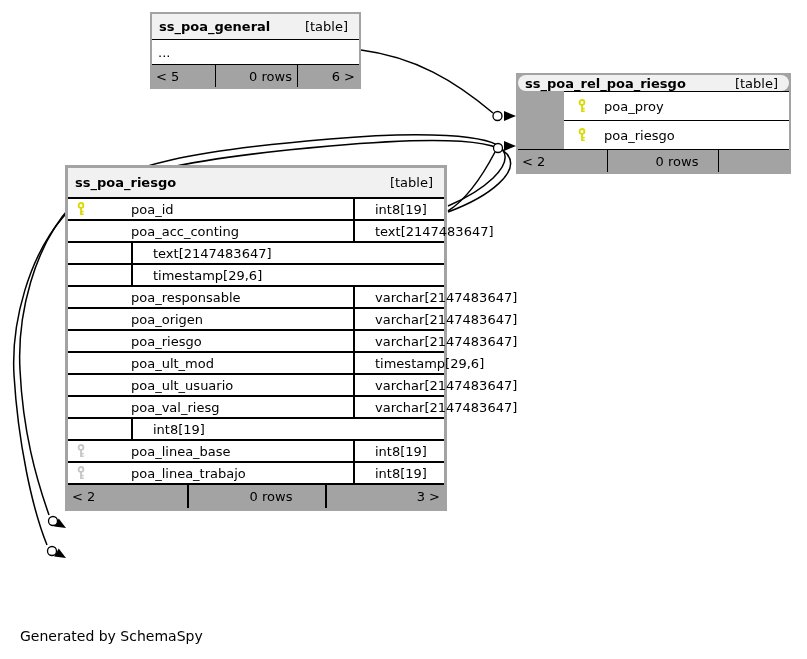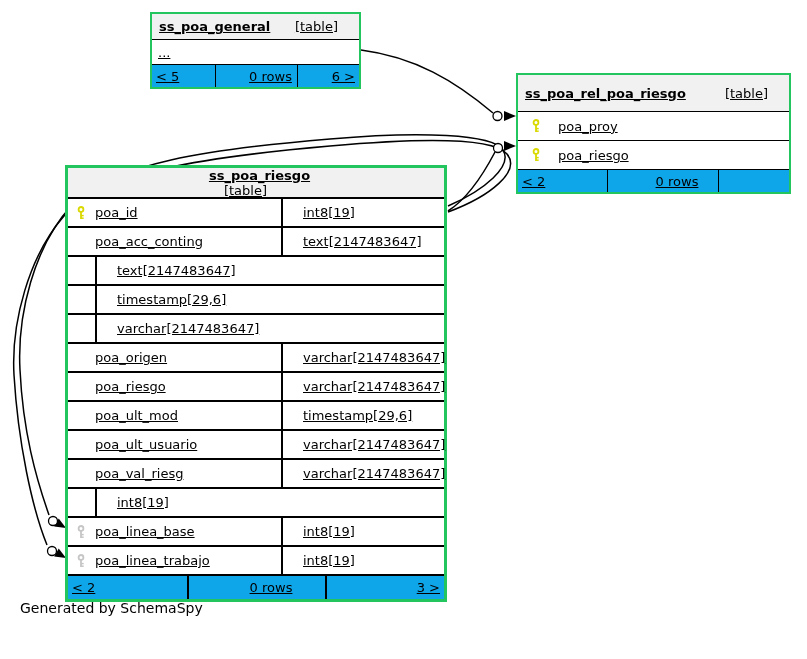--- a/index.html
+++ b/index.html
@@ -3,28 +3,28 @@
 <meta charset="utf-8">
 <style>
   html,body{margin:0;padding:0;}
   body{
     width:807px;height:659px;position:relative;background:#ffffff;
     font-family:"DejaVu Sans","Liberation Sans",sans-serif;
     font-size:13px;color:#000;overflow:hidden;
   }
   .connectors{position:absolute;left:0;top:0;pointer-events:none;}
   section.dbtable{
-    position:absolute;background:#0ea5e9;border:2px solid #22c55e;box-sizing:border-box;text-decoration:underline;
+    position:absolute;background:#a3a3a3;border:2px solid #a3a3a3;box-sizing:border-box;
   }
   .tbl-header{
     display:flex;justify-content:space-between;align-items:center;
     background:#f1f1f1;box-sizing:border-box;
   }
   .tbl-name{font-weight:bold;padding-left:7px;white-space:nowrap;}
-  .tbl-tag{padding-right:21px;white-space:nowrap;}
+  .tbl-tag{padding-right:11px;white-space:nowrap;}
   .tbl-row{
     display:flex;align-items:center;box-sizing:border-box;background:#fff;
   }
   .key-slot{display:flex;align-items:center;box-sizing:border-box;flex:0 0 auto;}
   .col-name{white-space:nowrap;}
   .col-type{
     display:flex;align-items:center;height:100%;flex:1;
     border-left:2px solid #000;padding-left:20px;box-sizing:border-box;white-space:nowrap;
   }
   .tbl-footer{display:flex;align-items:stretch;box-sizing:border-box;}
@@ -38,38 +38,38 @@
   #tbl-0 .tbl-header{height:25px;}
   #tbl-0 .tbl-row{height:25px;border-top:1px solid #000;}
   #tbl-0 .key-slot{width:0;}
   #tbl-0 .col-name{margin-left:6px;}
   #tbl-0 .tbl-footer{height:23px;border-top:1px solid #000;}
   #tbl-0 .fc-left{width:63px;}
   #tbl-0 .fc-mid{width:83px;border-left:1px solid #000;border-right:1px solid #000;}
 
   
   #tbl-1{left:516px;top:73px;width:275px;}
-  #tbl-1 .tbl-header{height:36px;}
-  #tbl-1 .tbl-row{height:29px;border-top:1px solid #000;}
+  #tbl-1 .tbl-header{height:16px;border-radius:13px;}
+  #tbl-1 .tbl-row{height:29px;border-top:1px solid #000;margin-left:46px;}
   #tbl-1 .key-slot{width:40px;padding-left:12px;}
   #tbl-1 .tbl-footer{height:23px;border-top:1px solid #000;}
   #tbl-1 .fc-left{width:89px;}
   #tbl-1 .fc-mid{width:112px;border-left:1px solid #000;border-right:1px solid #000;}
 
   
   #tbl-2{left:65px;top:165px;width:382px;border-width:3px;}
-  #tbl-2 .tbl-header{height:29px;flex-direction:column;}
-  #tbl-2 .tbl-row{height:29px;border-top:2px solid #000;}
+  #tbl-2 .tbl-header{height:29px;}
+  #tbl-2 .tbl-row{height:22px;border-top:2px solid #000;gap:36px;}
   #tbl-2 .key-slot{width:27px;padding-left:7px;}
   #tbl-2 .col-name{flex:0 0 auto;width:186px;}
   #tbl-2 .tbl-footer{height:25px;border-top:2px solid #000;}
   #tbl-2 .fc-left{width:119px;}
   #tbl-2 .fc-mid{width:140px;border-left:2px solid #000;border-right:2px solid #000;}
 
-  .caption{position:absolute;left:20px;top:600px;font-size:14px;}
+  .caption{position:absolute;left:20px;top:628px;font-size:14px;}
   .key-icon{flex:0 0 auto;}
 </style>
 </head>
 <body>
 
 <svg class="connectors" width="807" height="659" viewBox="0 0 807 659">
   <g fill="none" stroke="#000" stroke-width="1.5">
     <path d="M 361,50 C 415,57 455,81 493,113"></path>
     <path d="M 448,211 C 467,199 484,173 495,152"></path>
     <path d="M 448,206 C 485,190 513,166 503,150 C 493,134 420,131 330,139 C 210,149 112,163 72,205 C 34,246 17,315 20,370 C 23,432 36,478 49,515"></path>
@@ -162,20 +162,21 @@
     <div class="tbl-row">
       <span class="key-slot"></span>
       <span class="col-type">text[2147483647]</span>
     </div>
     <div class="tbl-row">
       <span class="key-slot"></span>
       <span class="col-type">timestamp[29,6]</span>
     </div>
     <div class="tbl-row">
       <span class="key-slot"></span>
+      <span class="col-name">poa_responsable</span>
       <span class="col-type">varchar[2147483647]</span>
     </div>
     <div class="tbl-row">
       <span class="key-slot"></span>
       <span class="col-name">poa_origen</span>
       <span class="col-type">varchar[2147483647]</span>
     </div>
     <div class="tbl-row">
       <span class="key-slot"></span>
       <span class="col-name">poa_riesgo</span>

